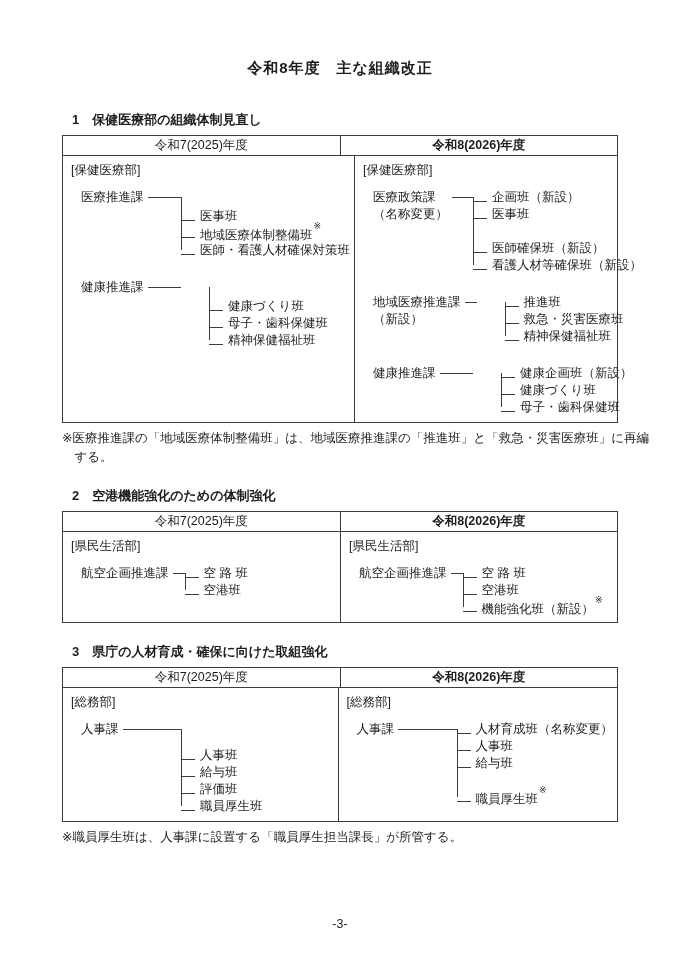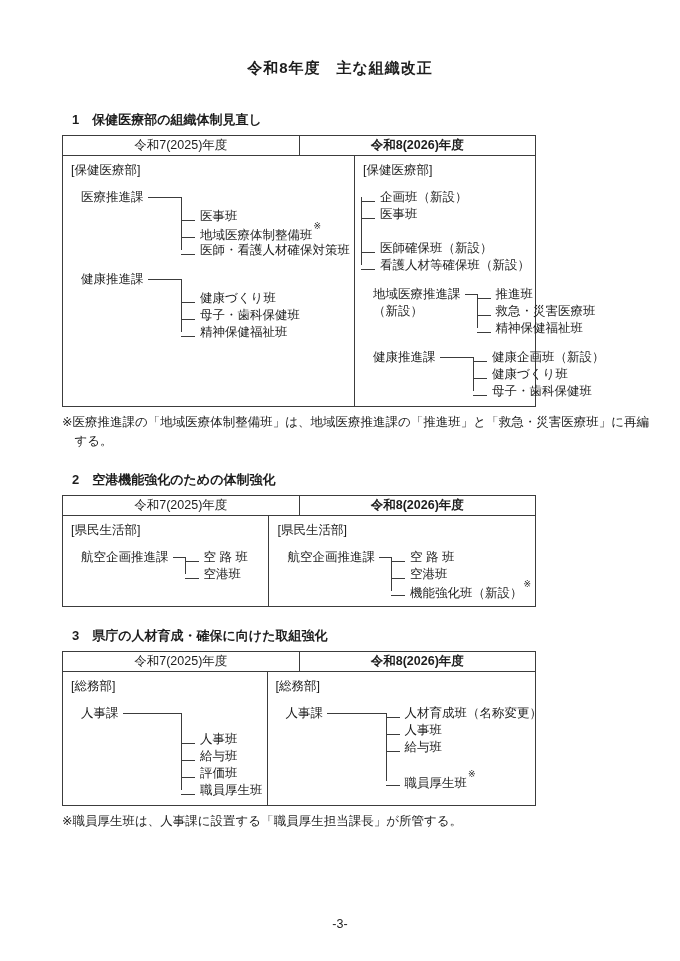--- a/index.html
+++ b/index.html
@@ -17,38 +17,38 @@
     line-height: 20px;
   }
 
   .sec-heading {
     margin: 20px 0 6px 0; padding-left: 10px;
     font-size: 13px; font-weight: 600; line-height: 18px;
   }
   .sec-first .sec-heading { margin-top: 33px; }
 
   .orgtable {
-    width: 474px; box-sizing: border-box;
+    width: 556px; box-sizing: border-box;
     border: 1.2px solid #3c3c3c;
   }
   .thead { display: flex; border-bottom: 1px solid #3c3c3c; }
   .th {
     flex: 1 1 50%; text-align: center;
     font-size: 12.5px; line-height: 16px; padding: 1px 0 2px 0;
   }
   .th + .th { border-left: 1px solid #3c3c3c; font-weight: bold; }
   .tbody { display: flex; align-items: stretch; }
   .tcell { flex: 1 1 50%; padding: 6px 4px 6px 6px; box-sizing: border-box; }
   .tcell + .tcell { border-left: 1px solid #3c3c3c; }
 
   .dept { font-size: 12.5px; height: 17px; line-height: 17px; margin-left: 2px; white-space: nowrap; }
 
   .trees { margin-top: 10px; }
   .tree { display: flex; align-items: flex-start; font-size: 12.5px; line-height: 17px; }
-  .tree + .tree { margin-top: 12px; }
+  .tree + .tree { margin-top: 20px; gap: 28px; }
   .tree-0-left-1 { margin-top: 95px; }
   .tree-0-right-1 { margin-top: 12px; }
   .tree-0-right-2 { margin-top: 16px; }
 
   .tree-head { flex: 0 0 auto; min-width: 112px; display: flex; align-items: flex-start; }
   .tree-labels { flex: 0 0 auto; padding-left: 12px; }
   .tree-parent, .tree-parent-sub { height: 17px; line-height: 17px; white-space: nowrap; }
   .tree-stem {
     flex: 1 1 12px; min-width: 12px; height: 0;
     border-top: 1px solid #3c3c3c; margin: 8px 0 0 4px;
@@ -135,20 +135,27 @@
                   </div>
                   <div class="tree-vline" style="top: -11px; height: 53px;"></div>
                 </div>
               </div>
             </div>
         </div>
         <div class="tcell">
           <div class="dept">[保健医療部]</div>
           <div class="trees">
               <div class="tree tree-0-right-0">
+                <div class="tree-head">
+                  <div class="tree-labels">
+                    <div class="tree-parent">医療政策課</div>
+                    <div class="tree-parent-sub">（名称変更）</div>
+                  </div>
+                  <div class="tree-stem"></div>
+                </div>
                 <div class="tree-children" style="margin-top: 0px;">
                   <div class="tree-row">
                     <div class="tree-branch"></div>
                     <span class="tree-label">企画班（新設）</span>
                   </div>
                   <div class="tree-row">
                     <div class="tree-branch"></div>
                     <span class="tree-label">医事班</span>
                   </div>
                   <div class="tree-row" style="margin-top: 17px;">

